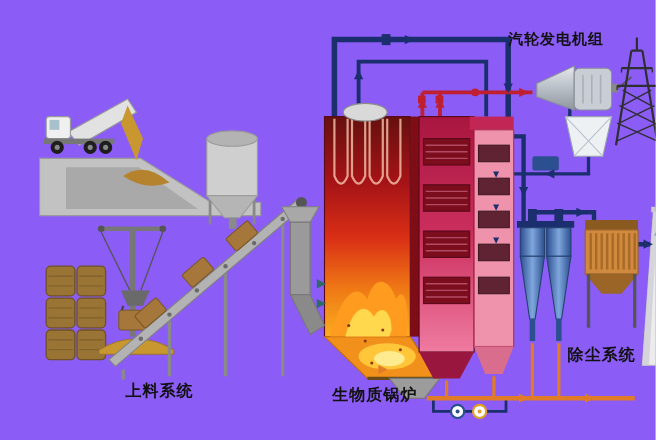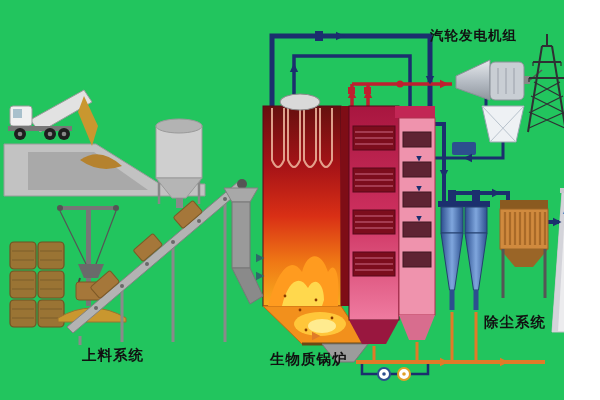--- a/index.html
+++ b/index.html
@@ -1,17 +1,17 @@
 <!DOCTYPE html>
 <html><head>
 <meta charset="utf-8">
 <style>
   html,body{margin:0;padding:0;background:#fff;}
-  .stage{position:relative;width:564px;height:400px;background:#22c55e;overflow:hidden;
-         font-family:"Liberation Sans","DejaVu Sans",sans-serif;}
+  .stage{position:relative;width:564px;height:400px;background:#8b5cf6;overflow:hidden;
+         font-family:"Liberation Sans","DejaVu Sans",sans-serif;padding-left:32px;}
   svg{display:block;}
   .lbl{font-family:"Liberation Sans","DejaVu Sans",sans-serif;font-weight:bold;fill:#111;}
 </style>
 </head>
 <body>
 
 <div class="stage">
 <svg width="600" height="400" viewBox="0 0 600 400">
   <defs>
     <path id="arr" d="M0,-4.2 L8.5,0 L0,4.2 Z"></path>

